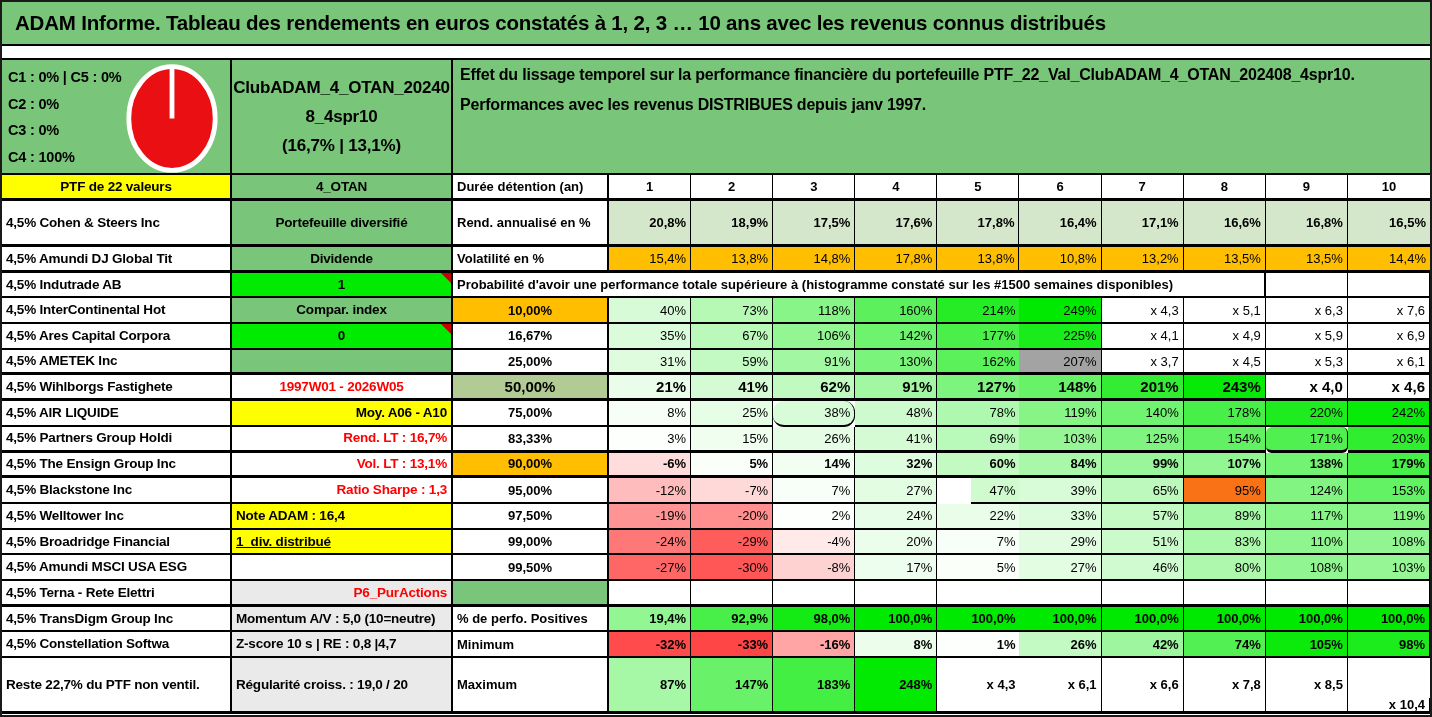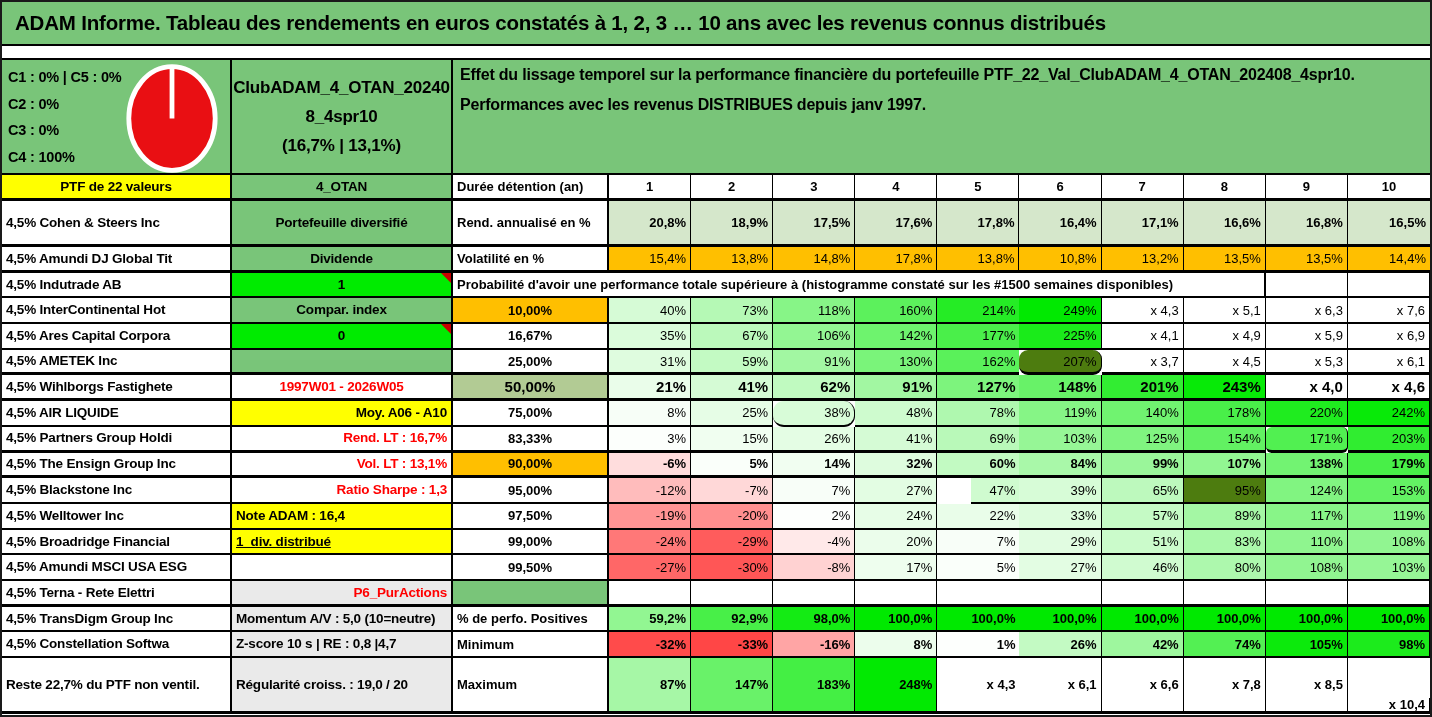--- a/index.html
+++ b/index.html
@@ -147,21 +147,21 @@
       <div class="c ar" style="background: rgb(255, 255, 255);">x 5,9</div>
       <div class="c ar" style="background: rgb(255, 255, 255);">x 6,9</div>
       <div class="c al stock vb hb">4,5% AMETEK Inc</div>
       <div class="c attr bg-green vb hb"></div>
       <div class="c ac b vb hb">25,00%</div>
       <div class="c ar hb" style="background: rgb(223, 252, 223);">31%</div>
       <div class="c ar hb" style="background: rgb(195, 250, 195);">59%</div>
       <div class="c ar hb" style="background: rgb(162, 247, 162);">91%</div>
       <div class="c ar hb" style="background: rgb(122, 244, 122);">130%</div>
       <div class="c ar hb" style="background: rgb(90, 241, 90);">162%</div>
-      <div class="c ar hb" style="background: #4d7c0f; border-radius: 9px;">207%</div>
+      <div class="c ar hb" style="background: #a3a3a3;">207%</div>
       <div class="c ar hb" style="background: rgb(255, 255, 255);">x 3,7</div>
       <div class="c ar hb" style="background: rgb(255, 255, 255);">x 4,5</div>
       <div class="c ar hb" style="background: rgb(255, 255, 255);">x 5,3</div>
       <div class="c ar hb" style="background: rgb(255, 255, 255);">x 6,1</div>
       <div class="c al stock vb hb">4,5% Wihlborgs Fastighete</div>
       <div class="c ac b attr red-t vb hb">1997W01 - 2026W05</div>
       <div class="c ac b big bg-sage vb hb">50,00%</div>
       <div class="c ar b big hb" style="background: rgb(234, 253, 234);">21%</div>
       <div class="c ar b big hb" style="background: rgb(213, 251, 213);">41%</div>
       <div class="c ar b big hb" style="background: rgb(192, 250, 192); padding-left: 28px;">62%</div>
@@ -214,21 +214,21 @@
       <div class="c al stock vb">4,5% Blackstone Inc</div>
       <div class="c ar b attr red-t vb">Ratio Sharpe : 1,3</div>
       <div class="c ac b vb">95,00%</div>
       <div class="c ar" style="background: rgb(255, 188, 188);">-12%</div>
       <div class="c ar" style="background: rgb(255, 216, 216);">-7%</div>
       <div class="c ar" style="background: rgb(248, 254, 248);">7%</div>
       <div class="c ar" style="background: rgb(227, 253, 227);">27%</div>
       <div class="c ar" style="background: rgb(207, 251, 207); margin-left: 34px;">47%</div>
       <div class="c ar" style="background: rgb(215, 252, 215);">39%</div>
       <div class="c ar" style="background: rgb(189, 249, 189);">65%</div>
-      <div class="c ar" style="background: #4d7c0f;">95%</div>
+      <div class="c ar" style="background: #f97316;">95%</div>
       <div class="c ar" style="background: rgb(129, 244, 129);">124%</div>
       <div class="c ar" style="background: rgb(99, 242, 99);">153%</div>
       <div class="c al stock vb">4,5% Welltower Inc</div>
       <div class="c al b attr bg-yellow vb">Note ADAM : 16,4</div>
       <div class="c ac b vb">97,50%</div>
       <div class="c ar" style="background: rgb(255, 148, 148);">-19%</div>
       <div class="c ar" style="background: rgb(255, 143, 143);">-20%</div>
       <div class="c ar" style="background: rgb(253, 255, 253);">2%</div>
       <div class="c ar" style="background: rgb(231, 253, 231);">24%</div>
       <div class="c ar" style="background: rgb(233, 253, 233);">22%</div>
@@ -272,21 +272,21 @@
       <div class="c ar hb" style="background: rgb(255, 255, 255);"></div>
       <div class="c ar hb" style="background: rgb(255, 255, 255);"></div>
       <div class="c ar hb" style="background: rgb(255, 255, 255);"></div>
       <div class="c ar hb" style="background: rgb(255, 255, 255);"></div>
       <div class="c ar hb" style="background: rgb(255, 255, 255);"></div>
       <div class="c ar hb" style="background: rgb(255, 255, 255);"></div>
       <div class="c ar hb" style="background: rgb(255, 255, 255);"></div>
       <div class="c al stock vb">4,5% TransDigm Group Inc</div>
       <div class="c al b attr bg-gray vb">Momentum A/V : 5,0 (10=neutre)</div>
       <div class="c al b vb">% de perfo. Positives</div>
-      <div class="c ar b" style="background: rgb(146, 246, 146);">59,2%</div>
+      <div class="c ar b" style="background: rgb(146, 246, 146);">19,4%</div>
       <div class="c ar b" style="background: rgb(72, 239, 72);">92,9%</div>
       <div class="c ar b" style="background: rgb(20, 235, 20);">98,0%</div>
       <div class="c ar b" style="background: rgb(0, 233, 0);">100,0%</div>
       <div class="c ar b" style="background: rgb(0, 233, 0);">100,0%</div>
       <div class="c ar b" style="background: rgb(0, 233, 0);">100,0%</div>
       <div class="c ar b" style="background: rgb(0, 233, 0);">100,0%</div>
       <div class="c ar b" style="background: rgb(0, 233, 0);">100,0%</div>
       <div class="c ar b" style="background: rgb(0, 233, 0);">100,0%</div>
       <div class="c ar b" style="background: rgb(0, 233, 0);">100,0%</div>
       <div class="c al stock vb">4,5% Constellation Softwa</div>

